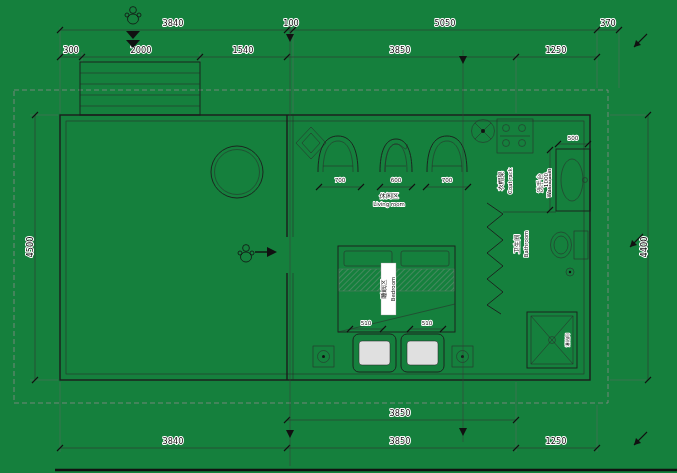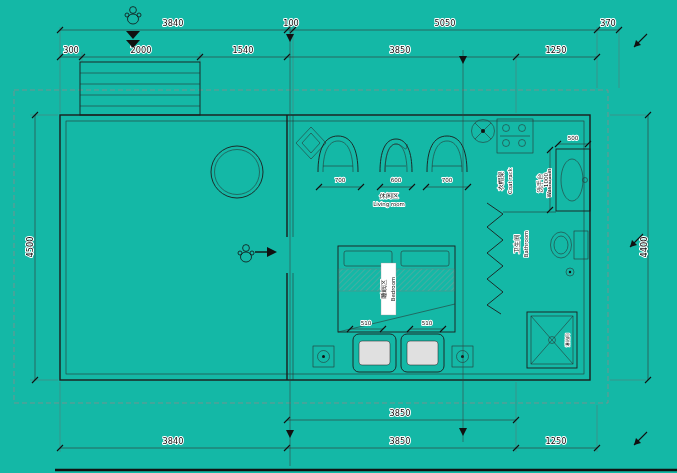--- a/index.html
+++ b/index.html
@@ -1,16 +1,16 @@
 <!DOCTYPE html>
 <html><head>
 <meta charset="utf-8">
 <style>
   html,body{margin:0;padding:0;background:#fff}
-  .sheet{position:relative;width:677px;height:473px;background:#14b8a6;font-family:"DejaVu Sans",sans-serif;overflow:hidden}
+  .sheet{position:relative;width:677px;height:473px;background:#15803d;font-family:"DejaVu Sans",sans-serif;overflow:hidden}
   svg{display:block}
   .w1{stroke:#1c1c1c;stroke-width:1.4;fill:none}
   .w0{stroke:#1c1c1c;stroke-width:0.9;fill:none}
   .w2{stroke:#2a2a2a;stroke-width:0.55;fill:none}
   .dim{stroke:#333;stroke-width:0.6;fill:none}
   .tick{stroke:#111;stroke-width:1.1;fill:none}
   .ext{stroke:#666;stroke-width:0.45;fill:none}
   .dash{stroke:#8a8a8a;stroke-width:0.8;fill:none;stroke-dasharray:5 3}
   .grid{stroke:#3a3a3a;stroke-width:0.55;fill:none}
   text{fill:#111;font-family:"DejaVu Sans",sans-serif;text-anchor:middle;paint-order:stroke;stroke:#fff;stroke-width:2px;stroke-linejoin:round}

